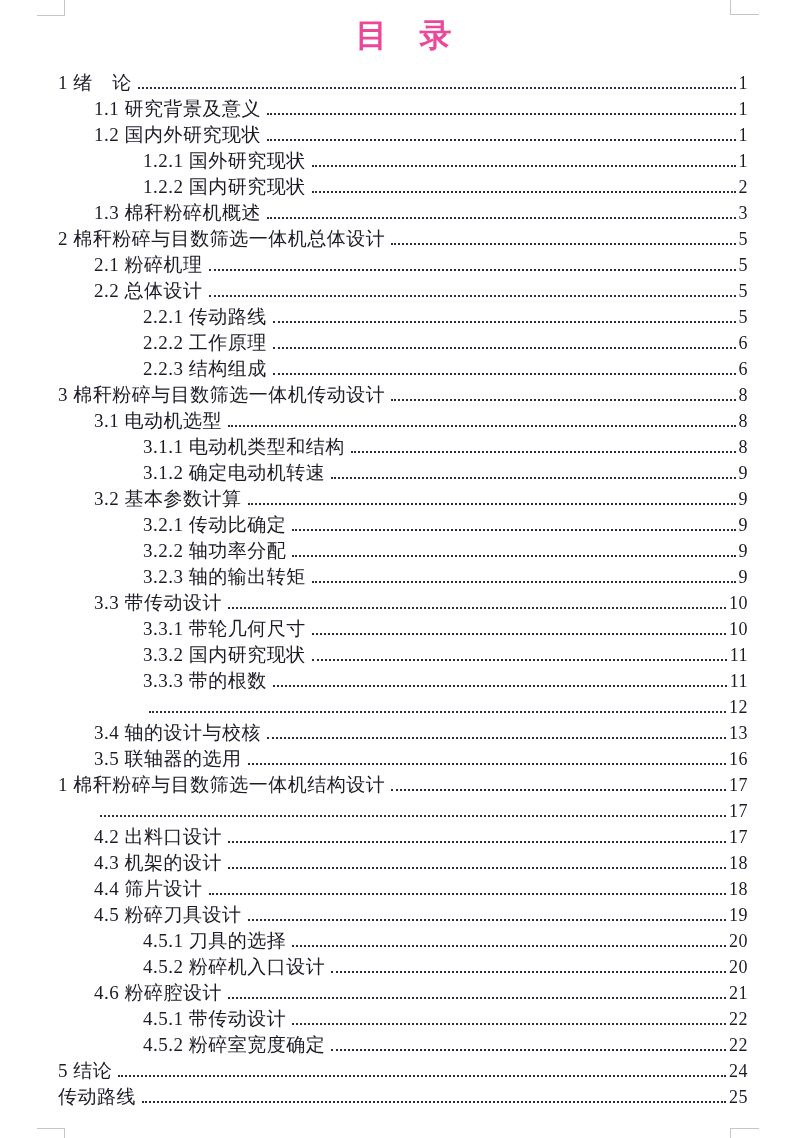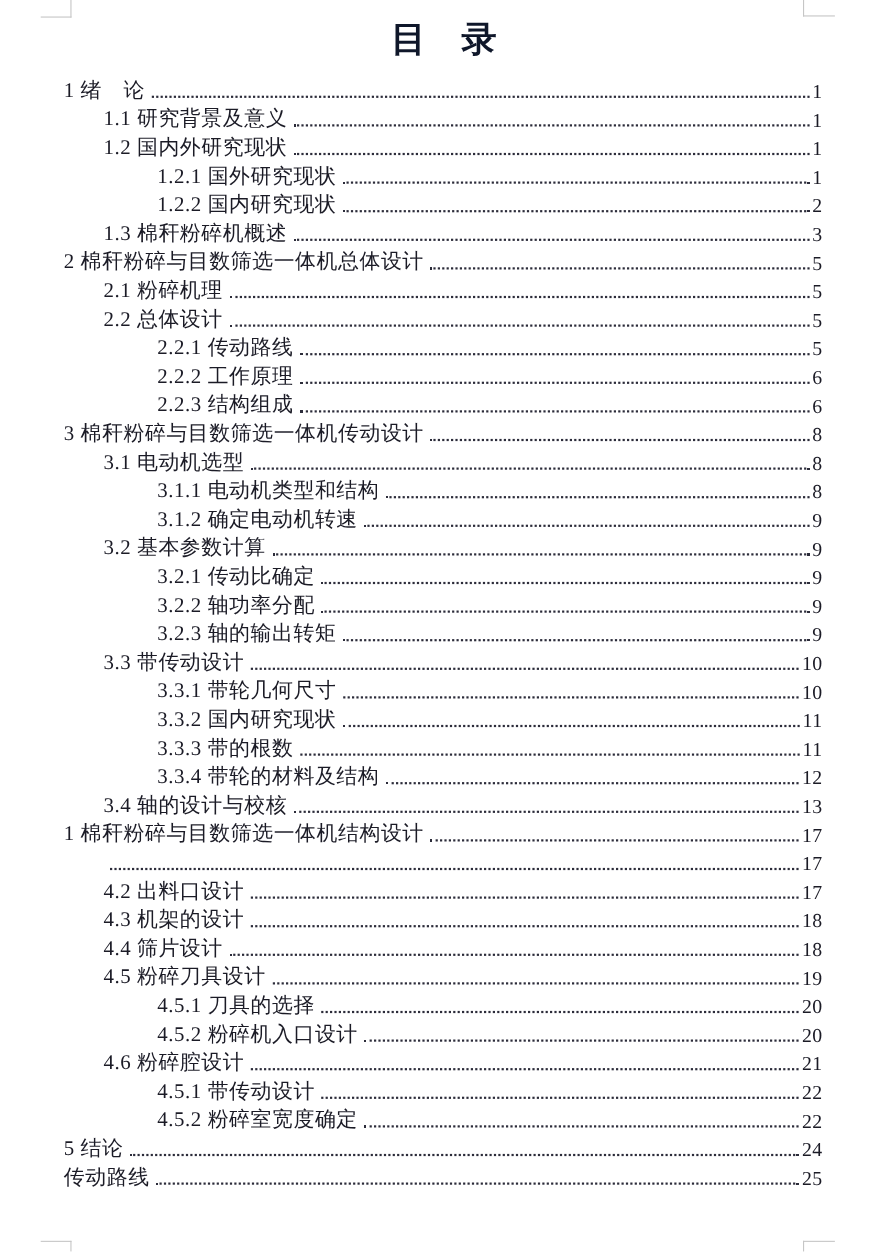--- a/index.html
+++ b/index.html
@@ -19,21 +19,21 @@
   .crop.bl { left: 37px; top: 1128px; width: 27px; height: 9px;  border-right-width: 1px; border-top-width: 1px; }
   .crop.br { left: 730px; top: 1128px;width: 28px; height: 9px;  border-left-width: 1px;  border-top-width: 1px; }
 
   .title {
     position: absolute;
     top: 14px; left: 0; right: 0;
     margin: 0;
     text-align: center;
     font-size: 32px;
     font-weight: bold;
-    color: #0f172a;
+    color: #ec4899;
     white-space: pre;
   }
   .toc {
     position: absolute;
     top: 70px;
     left: 58px;
     width: 690px;
   }
   .row {
     display: flex;
@@ -85,22 +85,23 @@
       <div class="row lvl2"><span class="lbl">3.1.1 电动机类型和结构</span><span class="leader"></span><span class="pg">8</span></div>
       <div class="row lvl2"><span class="lbl">3.1.2 确定电动机转速</span><span class="leader"></span><span class="pg">9</span></div>
       <div class="row lvl1"><span class="lbl">3.2 基本参数计算</span><span class="leader"></span><span class="pg">9</span></div>
       <div class="row lvl2"><span class="lbl">3.2.1 传动比确定</span><span class="leader"></span><span class="pg">9</span></div>
       <div class="row lvl2"><span class="lbl">3.2.2 轴功率分配</span><span class="leader"></span><span class="pg">9</span></div>
       <div class="row lvl2"><span class="lbl">3.2.3 轴的输出转矩</span><span class="leader"></span><span class="pg">9</span></div>
       <div class="row lvl1"><span class="lbl">3.3 带传动设计</span><span class="leader"></span><span class="pg">10</span></div>
       <div class="row lvl2"><span class="lbl">3.3.1 带轮几何尺寸</span><span class="leader"></span><span class="pg">10</span></div>
       <div class="row lvl2"><span class="lbl">3.3.2 国内研究现状</span><span class="leader"></span><span class="pg">11</span></div>
       <div class="row lvl2"><span class="lbl">3.3.3 带的根数</span><span class="leader"></span><span class="pg">11</span></div>
-      <div class="row lvl2"><span class="lbl">3.3.4 带轮的材料及结构</span><span class="leader"></span><span class="pg">12</span></div>
+      <div class="row lvl2"><span class="leader"></span><span class="pg">12</span></div>
       <div class="row lvl1"><span class="lbl">3.4 轴的设计与校核</span><span class="leader"></span><span class="pg">13</span></div>
+      <div class="row lvl1"><span class="lbl">3.5 联轴器的选用</span><span class="leader"></span><span class="pg">16</span></div>
       <div class="row lvl0"><span class="lbl">1 棉秆粉碎与目数筛选一体机结构设计</span><span class="leader"></span><span class="pg">17</span></div>
       <div class="row lvl1"><span class="leader"></span><span class="pg">17</span></div>
       <div class="row lvl1"><span class="lbl">4.2 出料口设计</span><span class="leader"></span><span class="pg">17</span></div>
       <div class="row lvl1"><span class="lbl">4.3 机架的设计</span><span class="leader"></span><span class="pg">18</span></div>
       <div class="row lvl1"><span class="lbl">4.4 筛片设计</span><span class="leader"></span><span class="pg">18</span></div>
       <div class="row lvl1"><span class="lbl">4.5 粉碎刀具设计</span><span class="leader"></span><span class="pg">19</span></div>
       <div class="row lvl2"><span class="lbl">4.5.1 刀具的选择</span><span class="leader"></span><span class="pg">20</span></div>
       <div class="row lvl2"><span class="lbl">4.5.2 粉碎机入口设计</span><span class="leader"></span><span class="pg">20</span></div>
       <div class="row lvl1"><span class="lbl">4.6 粉碎腔设计</span><span class="leader"></span><span class="pg">21</span></div>
       <div class="row lvl2"><span class="lbl">4.5.1 带传动设计</span><span class="leader"></span><span class="pg">22</span></div>

